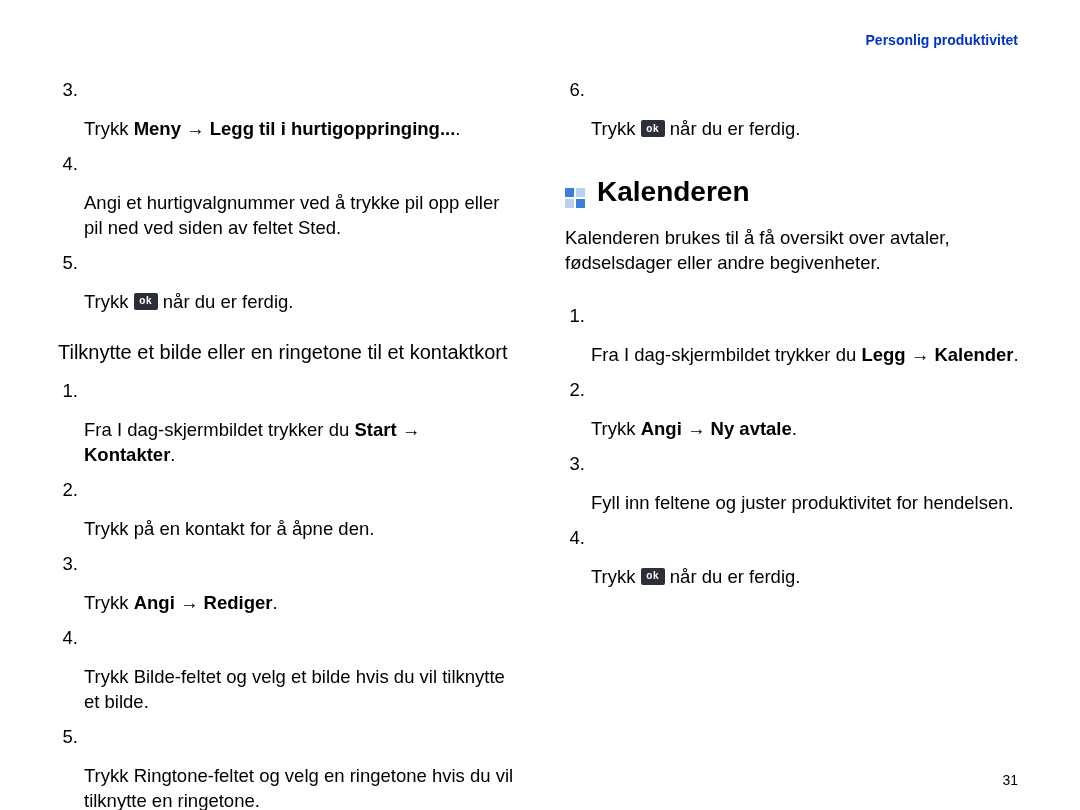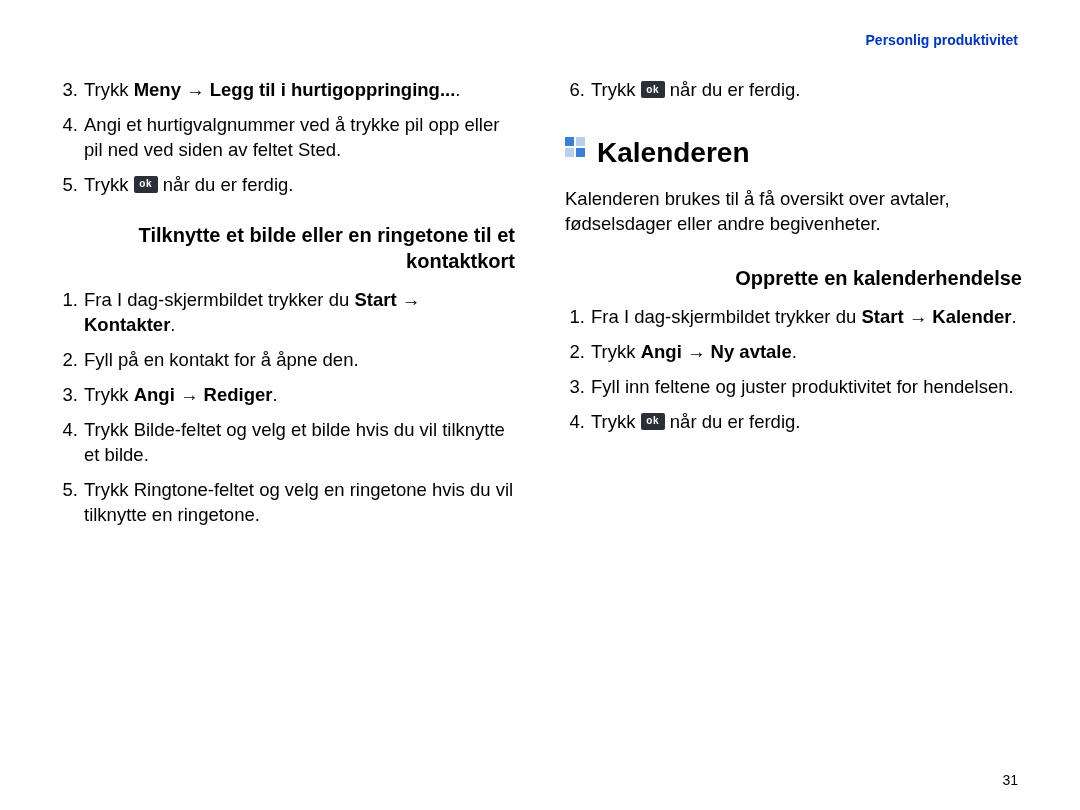--- a/index.html
+++ b/index.html
@@ -4,23 +4,23 @@
 <style>
   * { box-sizing: border-box; margin: 0; padding: 0; }
   html, body { width: 1080px; height: 810px; background: #fff; font-family: Verdana, Geneva, sans-serif; color: #000; }
   .page { position: relative; width: 1080px; height: 810px; padding: 30px 58px 48px 58px; }
   .header-link { position: absolute; top: 32px; right: 62px; font-weight: bold; color: #0033cc; font-size: 14px; }
   .columns { display: flex; gap: 50px; margin-top: 48px; }
   .col { flex: 1; }
   .ol { list-style: none; }
   .li { display: flex; margin-bottom: 10px; font-size: 18.5px; line-height: 1.35; }
   .li .num { width: 26px; flex-shrink: 0; text-align: right; padding-right: 6px; }
-  .li .txt { flex: 1; }
-  .subheading { font-weight: bold; font-size: 20px; margin-top: 24px; margin-bottom: 14px; line-height: 1.3; text-align: right; }
-  .section-heading { display: flex; align-items: flex-start; font-weight: bold; font-size: 28px; margin-top: 34px; margin-bottom: 18px; }
+  .li .txt { flex: 1; margin-top: 39px; }
+  .subheading { font-weight: normal; font-size: 20px; margin-top: 24px; margin-bottom: 14px; line-height: 1.3; }
+  .section-heading { display: flex; align-items: flex-end; font-weight: bold; font-size: 28px; margin-top: 34px; margin-bottom: 18px; }
   .section-icon { width: 20px; height: 20px; margin-right: 12px; display: inline-block; }
   .section-icon svg { display: block; }
   .para { font-size: 18.5px; line-height: 1.35; margin-bottom: 28px; }
   .ok-icon { display: inline-block; width: 24px; height: 17px; background: #2a2f38; border-radius: 2px; vertical-align: -2px; position: relative; }
   .ok-icon::after { content: "ok"; color: #fff; font-size: 10px; font-weight: bold; position: absolute; left: 50%; top: 50%; transform: translate(-50%,-52%); letter-spacing: 0.5px; }
   .page-num { position: absolute; bottom: 22px; right: 62px; font-size: 14px; }
   b { font-weight: bold; }
 </style>
 </head>
 <body>
@@ -56,21 +56,21 @@
 
       <ol class="ol">
         <li class="li">
           <span class="num">1.</span>
           <span class="txt">
             <span>Fra I dag-skjermbildet trykker du </span><b>Start → Kontakter</b><span>.</span>
           </span>
         </li>
         <li class="li">
           <span class="num">2.</span>
-          <span class="txt">Fyll på en kontakt for å åpne den.</span>
+          <span class="txt">Trykk på en kontakt for å åpne den.</span>
         </li>
         <li class="li">
           <span class="num">3.</span>
           <span class="txt">
             <span>Trykk </span><b>Angi → Rediger</b><span>.</span>
           </span>
         </li>
         <li class="li">
           <span class="num">4.</span>
           <span class="txt">Trykk Bilde-feltet og velg et bilde hvis du vil tilknytte et bilde.</span>
@@ -100,27 +100,26 @@
             <rect x="11" y="0" width="9" height="9" fill="#b7d0ee"></rect>
             <rect x="0" y="11" width="9" height="9" fill="#b7d0ee"></rect>
             <rect x="11" y="11" width="9" height="9" fill="#3a7fd9"></rect>
           </svg>
         </span>
         <span>Kalenderen</span>
       </h2>
 
       <p class="para">Kalenderen brukes til å få oversikt over avtaler, fødselsdager eller andre begivenheter.</p>
 
-      <h3 class="subheading">Opprette en kalenderhendelse</h3>
 
       <ol class="ol">
         <li class="li">
           <span class="num">1.</span>
           <span class="txt">
-            <span>Fra I dag-skjermbildet trykker du </span><b>Start → Kalender</b><span>.</span>
+            <span>Fra I dag-skjermbildet trykker du </span><b>Legg → Kalender</b><span>.</span>
           </span>
         </li>
         <li class="li">
           <span class="num">2.</span>
           <span class="txt">
             <span>Trykk </span><b>Angi → Ny avtale</b><span>.</span>
           </span>
         </li>
         <li class="li">
           <span class="num">3.</span>

